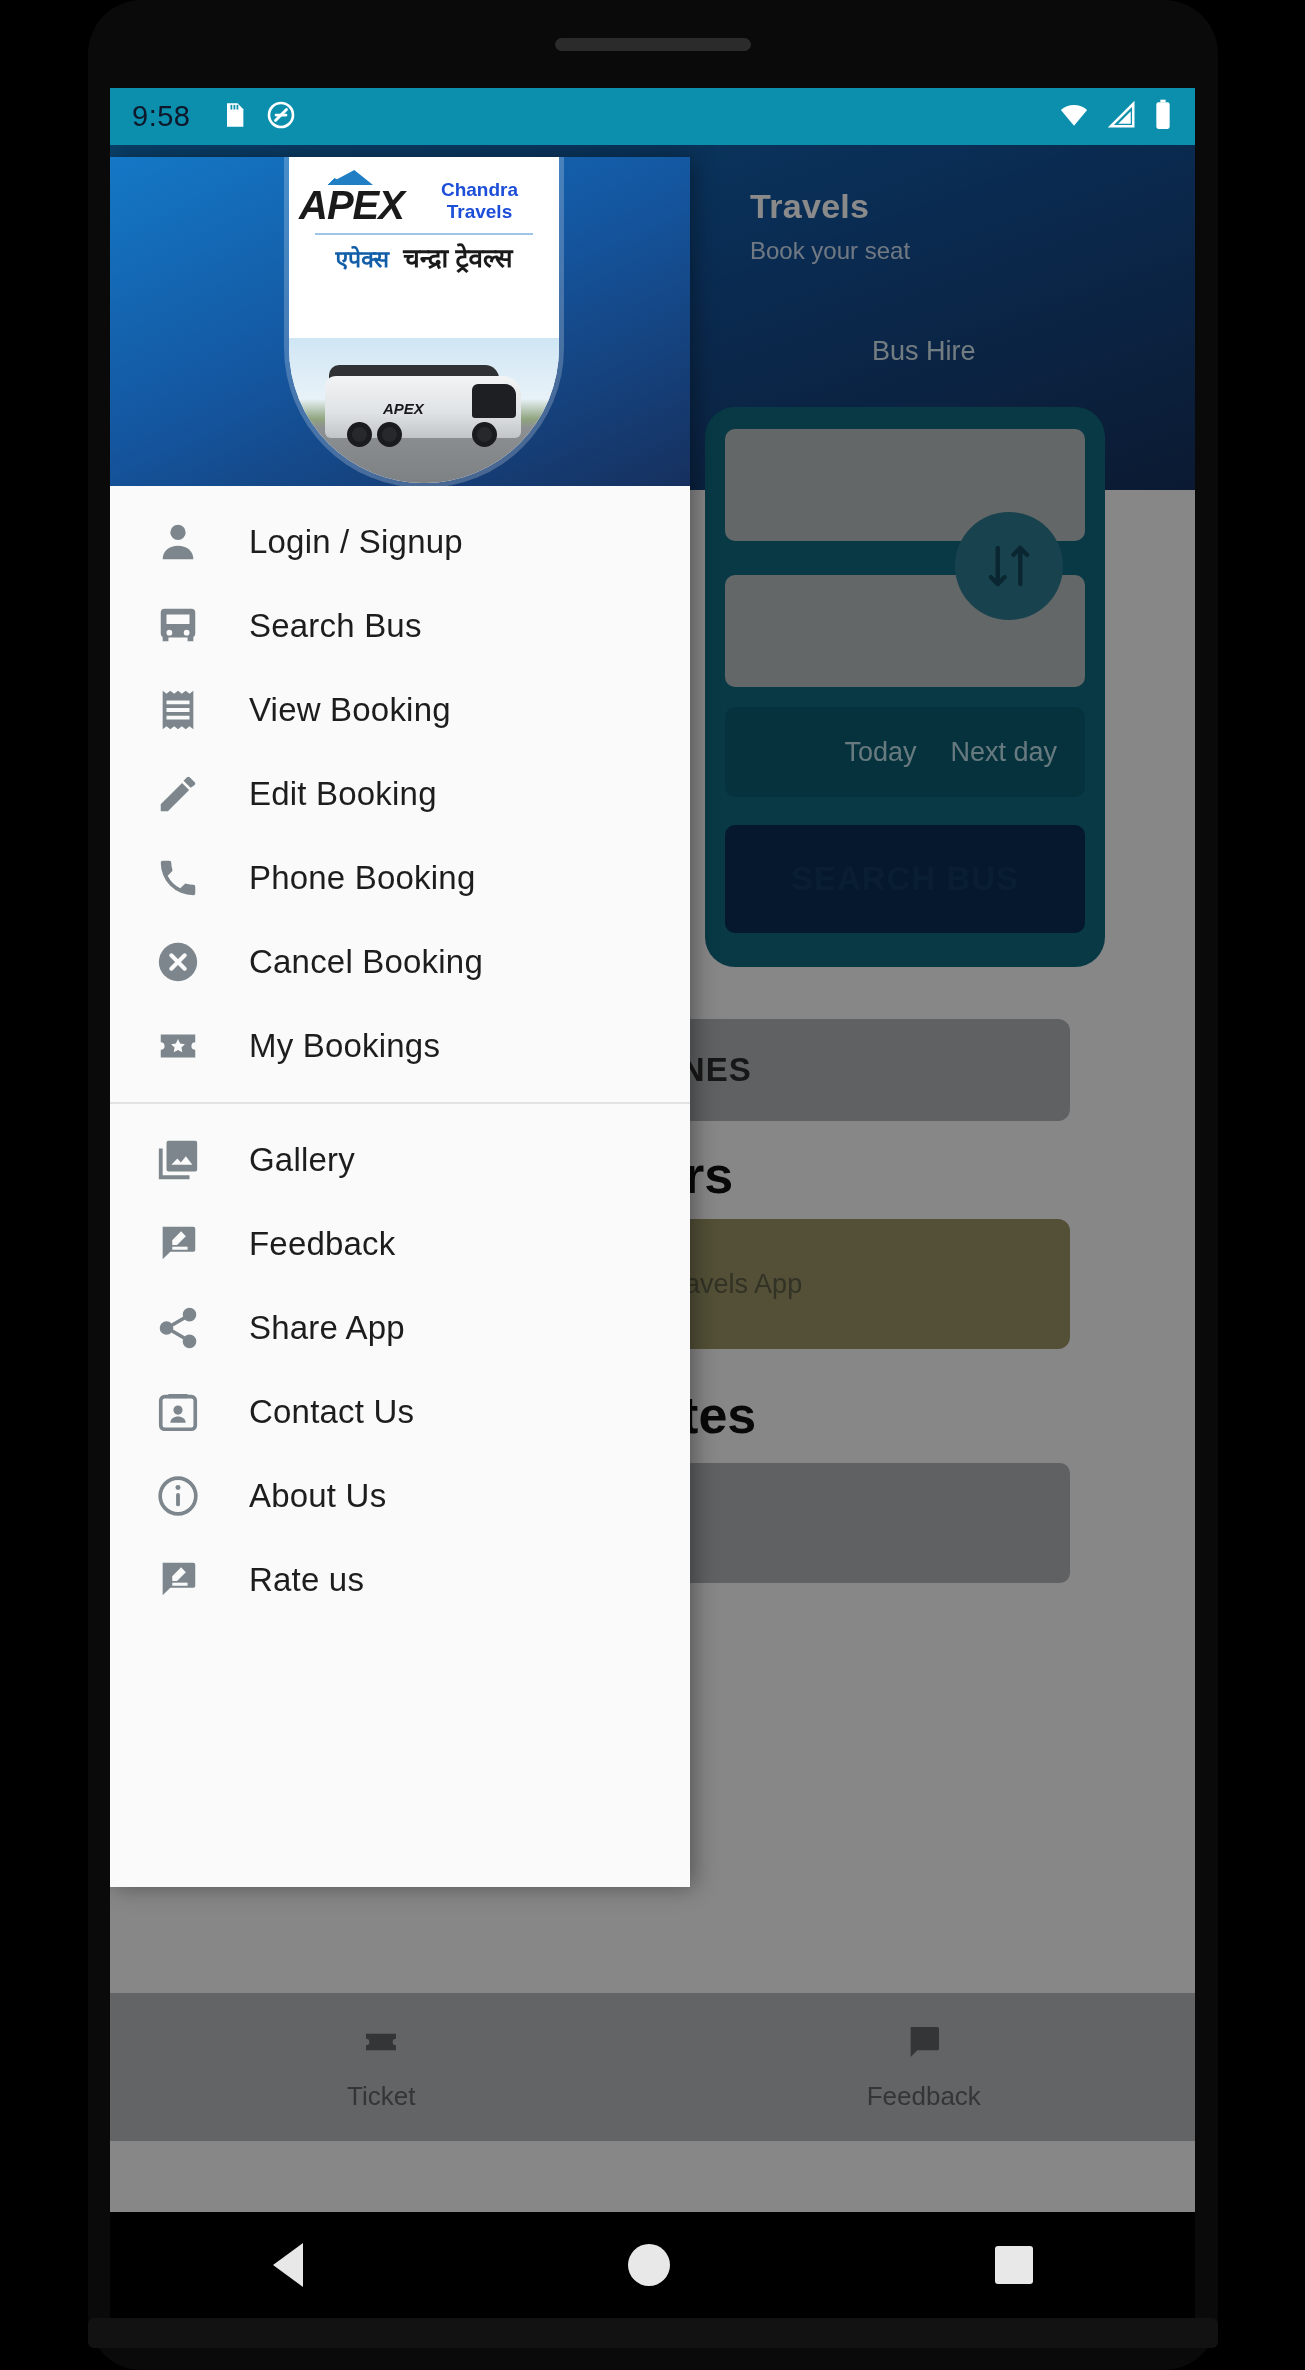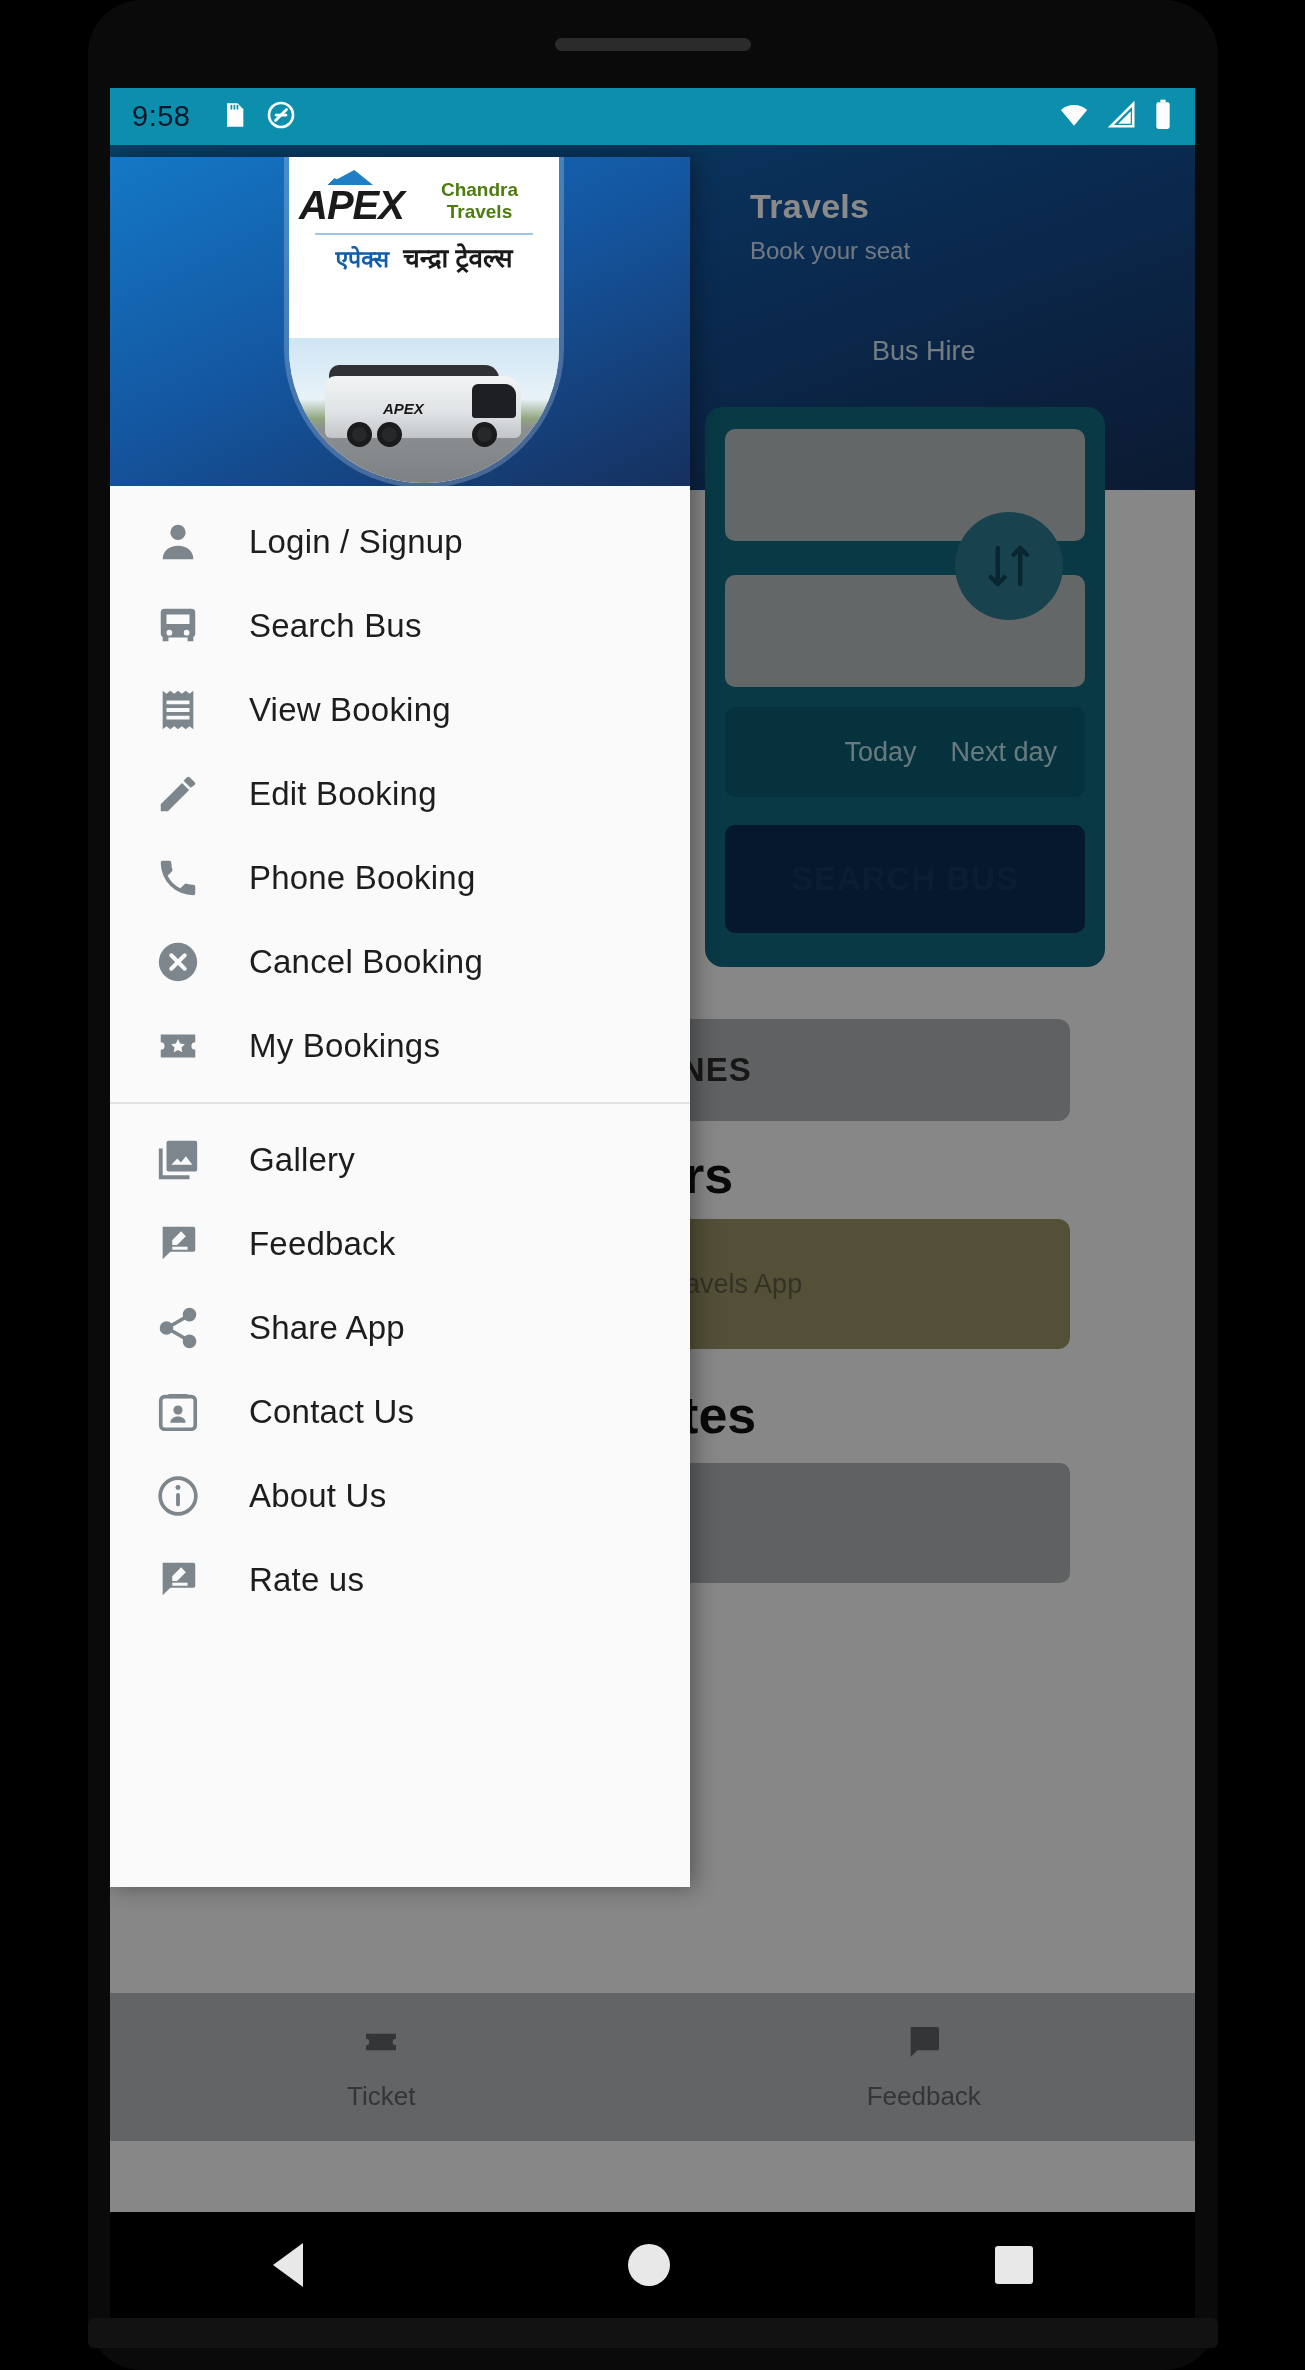--- a/index.html
+++ b/index.html
@@ -59,21 +59,21 @@
     position: absolute; left: 0; top: 160px; width: 1085px; height: 92px;
     display: flex; align-items: center;
   }
   .bg-tab {
     flex: 1; text-align: center; color: #d2e6ee; font-size: 27px;
   }
   .bg-tab.active { color: #ffffff; font-weight: 700; }
 
   .bg-card {
     position: absolute; left: 595px; top: 262px; width: 400px; height: 560px;
-    background: #0f6a80; border-radius: 18px; padding-left: 40px;
+    background: #0f6a80; border-radius: 30px; padding-left: 40px;
   }
   .bg-field {
     position: absolute; left: 20px; width: 360px; height: 112px;
     background: #b9bfc1; border-radius: 10px;
   }
   .bg-field.f1 { top: 22px; }
   .bg-field.f2 { top: 168px; }
   .bg-swap {
     position: absolute; left: 250px; top: 105px; width: 108px; height: 108px;
     border-radius: 50%; background: #2e7b8e;
@@ -154,21 +154,21 @@
   .logo-row1 { display: flex; align-items: flex-end; justify-content: center; gap: 6px; }
   .logo-apex {
     font-size: 40px; font-weight: 700; font-style: italic; color: #1a1a1a;
     letter-spacing: -1px; position: relative;
   }
   .logo-apex::after {
     content: ""; position: absolute; left: 2px; top: -13px; width: 72px; height: 15px;
     background: linear-gradient(135deg, transparent 48%, #1f7ec4 48%);
     clip-path: polygon(0% 100%, 28% 14%, 50% 62%, 74% 0%, 100% 100%);
   }
-  .logo-ct { font-size: 19px; font-weight: 700; color: #4d7c0f; padding-bottom: 5px; }
+  .logo-ct { font-size: 19px; font-weight: 700; color: #1d4ed8; padding-bottom: 5px; }
   .logo-rule { height: 2px; background: #9fc6e6; margin: 5px 16px 4px; }
   .logo-row2 { display: flex; align-items: baseline; justify-content: center; gap: 14px; }
   .logo-hi1 { font-size: 23px; font-weight: 700; color: #125ea8; }
   .logo-hi2 { font-size: 26px; font-weight: 700; color: #1a1a1a; }
   .logo-bus {
     position: absolute; left: 0; bottom: 0; width: 270px; height: 145px;
     background: linear-gradient(180deg, #cfe6f4 0%, #e8f2f8 42%, #8fa47e 56%, #8d9093 62%, #7e8184 100%);
   }
   .bus-body {
     position: absolute; left: 36px; top: 38px; width: 196px; height: 62px;

